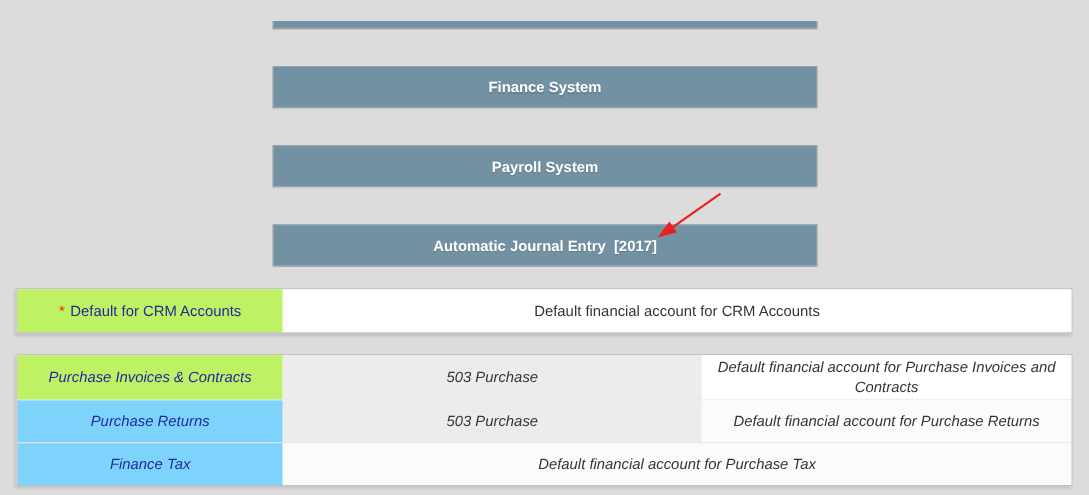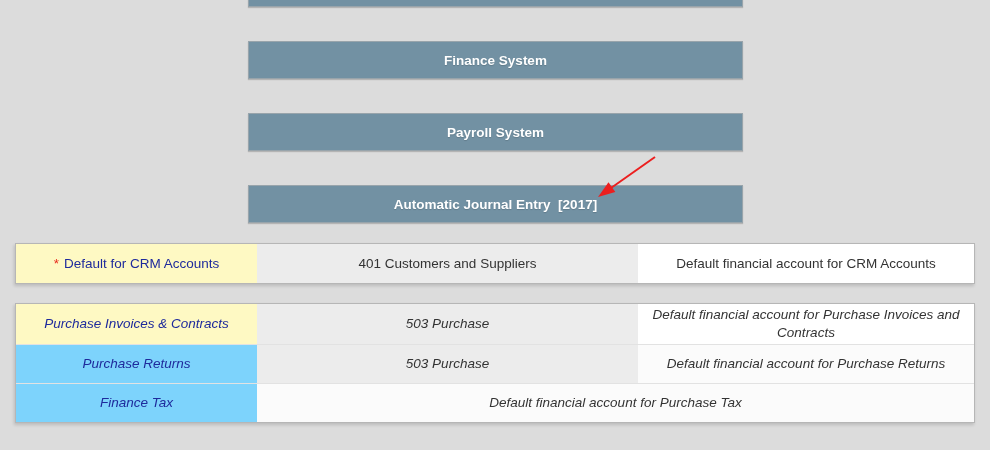--- a/index.html
+++ b/index.html
@@ -1,18 +1,18 @@
 <!DOCTYPE html>
 <html><head>
 <meta charset="utf-8">
 <style>
   html,body{margin:0;padding:0;}
   body{width:990px;height:450px;overflow:hidden;background:#dcdcdc;
        font-family:"Liberation Sans","DejaVu Sans",sans-serif;position:relative;}
-  .screen{position:absolute;inset:0;width:990px;height:428px;overflow:hidden;}
+  .screen{position:absolute;inset:0;width:990px;height:428px;overflow:hidden;margin-top:19px;}
 
   
   .bar{position:absolute;left:248px;width:495px;height:38px;box-sizing:border-box;
        background:#7291a3;border:1px solid #98a4ab;box-shadow:0 1px 1px rgba(0,0,0,.18);
        display:flex;align-items:center;justify-content:center;}
   .bar-label{color:#ffffff;font-weight:bold;font-size:13.5px;white-space:pre;
              text-shadow:0 1px 1px rgba(0,0,0,.15);}
   .bar.cut{top:-31px;}
   .bar.finance{top:41px;}
   .bar.payroll{top:113px;}
@@ -27,21 +27,21 @@
   .g1{top:243px;}
   .g2{top:303px;font-style:italic;}
   .g3{top:440px;height:40px;overflow:hidden;}
   .row{display:flex;align-items:stretch;}
   .row + .row{border-top:1px solid #e2e2e2;}
   .g1 .row{min-height:39px;}
   .g2 .row{min-height:38px;}
   .g3 .row{min-height:38px;}
   .cell{display:flex;align-items:center;justify-content:center;text-align:center;
         box-sizing:border-box;font-size:13.5px;color:#333333;padding:2px 10px;line-height:1.32;}
-  .c1{width:241px;background:#fef9c3;}
+  .c1{width:241px;background:#bef264;}
   .c2{width:381px;background:#ececec;}
   .c3{flex:1;background:#ffffff;}
   .row.alt .c1{background:#7dd3fc;}
   .row.alt .c3{background:#fbfbfb;}
   .setting-label{color:#1e2a9c;cursor:pointer;}
   .req{color:#e8291c;margin-right:5px;}
 </style>
 </head>
 <body>
 
@@ -69,23 +69,20 @@
       <polygon points="13,49 30.3,44.1 23.5,34.3" fill="#ec1f1f"></polygon>
     </svg>
   </div>
 
   <div class="group g1">
     <div class="row">
       <div class="cell c1">
         <span class="setting-label">
           <span class="req">*</span><span>Default for CRM Accounts</span>
         </span>
-      </div>
-      <div class="cell c2">
-        <span>401 Customers and Suppliers</span>
       </div>
       <div class="cell c3">
         <span>Default financial account for CRM Accounts</span>
       </div>
     </div>
   </div>
 
   <div class="group g2">
     <div class="row">
       <div class="cell c1">

